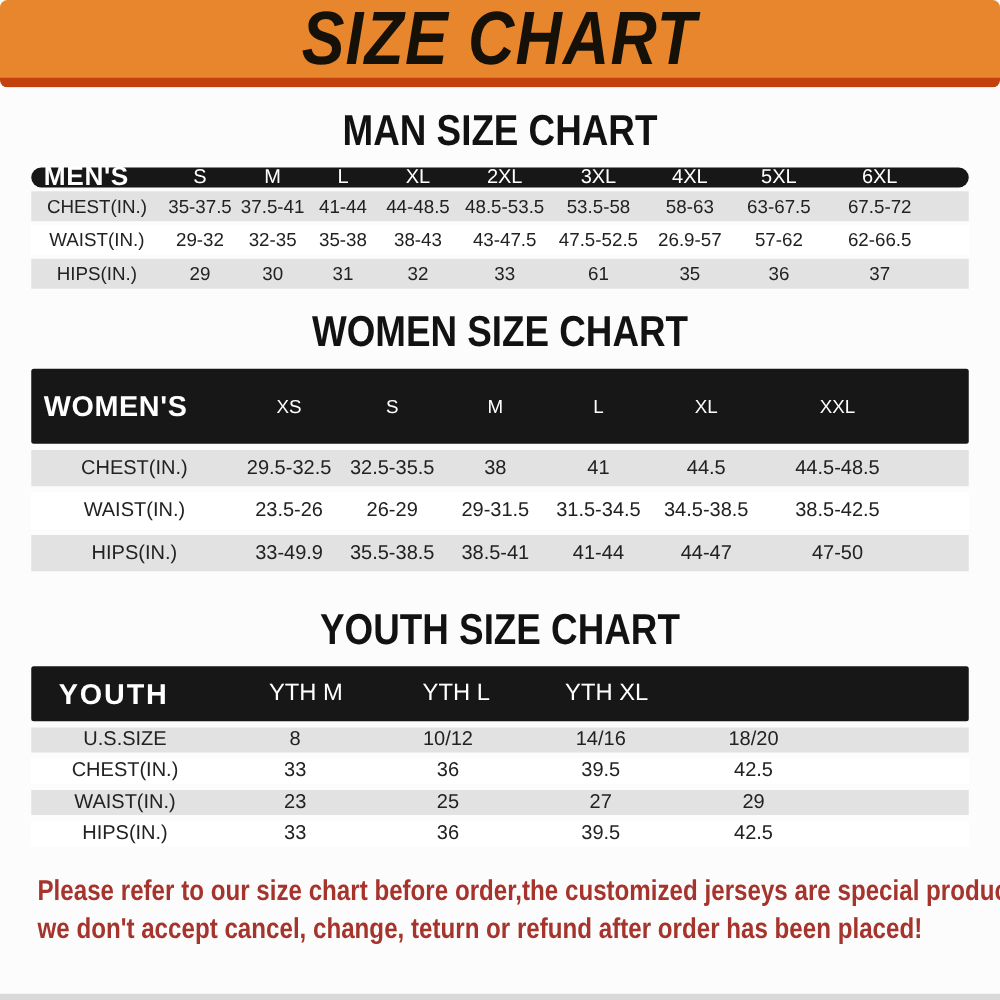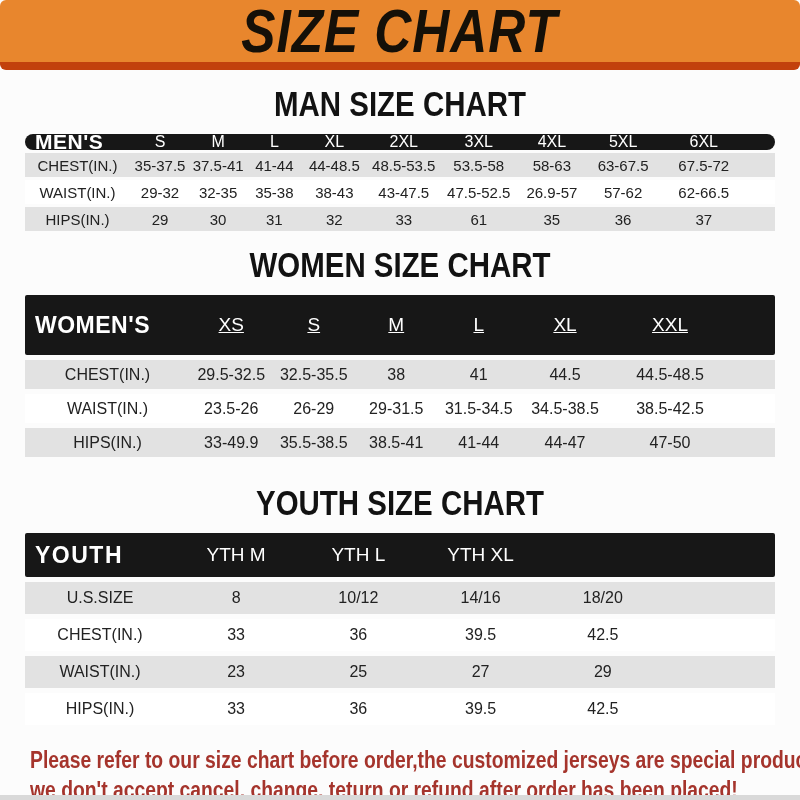--- a/index.html
+++ b/index.html
@@ -49,26 +49,26 @@
   .tbl-men .row{grid-template-columns:14% 8% 7.5% 7.5% 8.5% 10% 10% 9.5% 9.5% 12% 3.5%;}
   .tbl-men .row.header{height:16px;border-radius:13px;}
   .tbl-men .row.data{height:24px;margin-top:3px;}
   .tbl-men .cell.lbl{font-size:21px;letter-spacing:0.5px;}
   .tbl-men .cell.hcol{font-size:16px;}
   
   .tbl-women .row{grid-template-columns:22% 11% 11% 11% 11% 12% 16% 6%;}
   .tbl-women .row.header{height:60px;}
   .tbl-women .row.data{height:29px;margin-top:5px;}
   .tbl-women .cell.lbl{font-size:23px;letter-spacing:0.5px;}
-  .tbl-women .cell.hcol{font-size:19px;text-decoration:underline;}
+  .tbl-women .cell.hcol{font-size:15px;}
   .tbl-women .cell.rlbl,.tbl-women .cell.val{font-size:16px;}
   
   .tbl-youth .row{grid-template-columns:20% 16.3% 16.3% 16.3% 16.3% 14.8%;}
-  .tbl-youth .row.header{height:44px;}
-  .tbl-youth .row.data{height:32px;margin-top:5px;}
+  .tbl-youth .row.header{height:44px;padding-left:12px;}
+  .tbl-youth .row.data{height:20px;margin-top:5px;}
   .tbl-youth .cell.lbl{font-size:23px;letter-spacing:1.5px;}
   .tbl-youth .cell.hcol{font-size:19px;}
   .tbl-youth .cell.rlbl,.tbl-youth .cell.val{font-size:16px;}
   
   .footer{margin:20px 0 0 30px;color:var(--footer-red);}
   .footer .line{
     font-size:23px;line-height:30px;font-weight:bold;
     transform:scaleX(0.84);transform-origin:left center;white-space:nowrap;
   }
   .bottom-strip{

